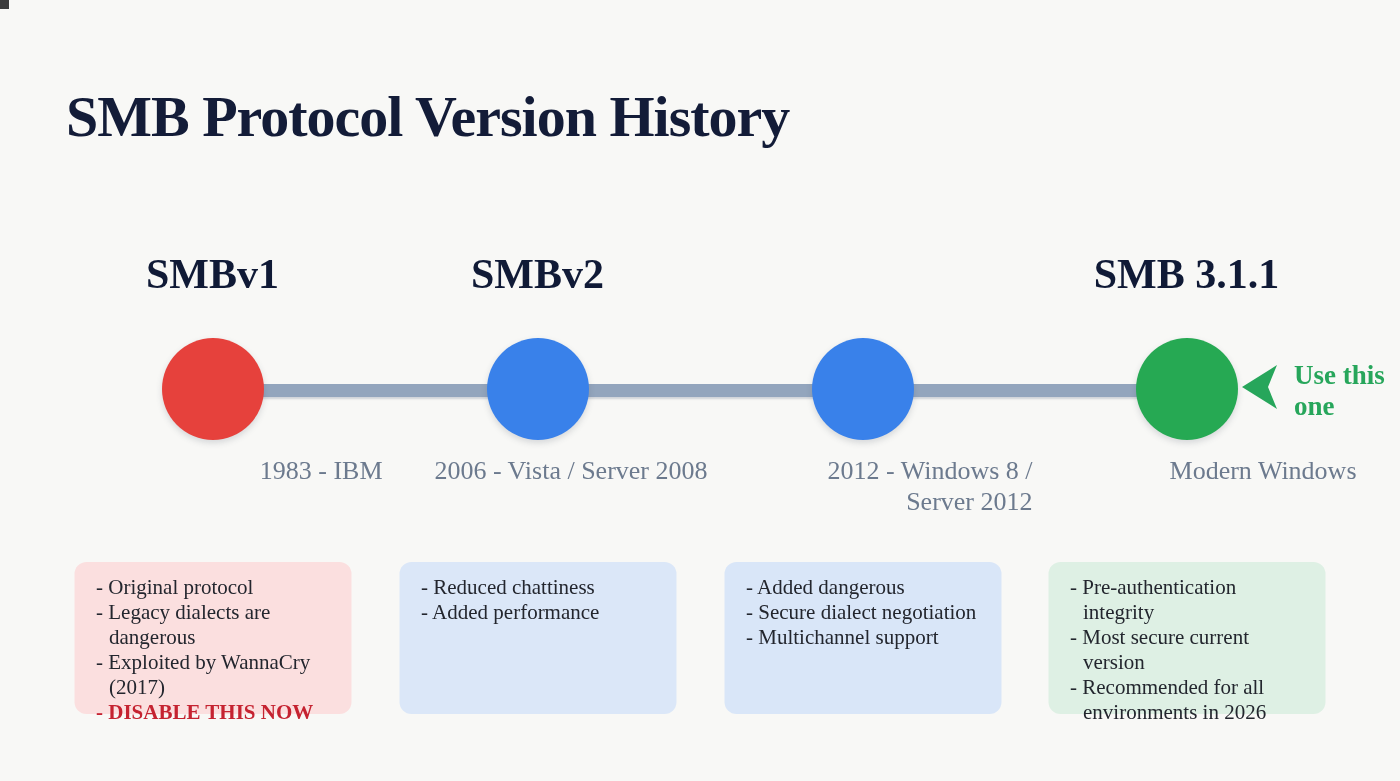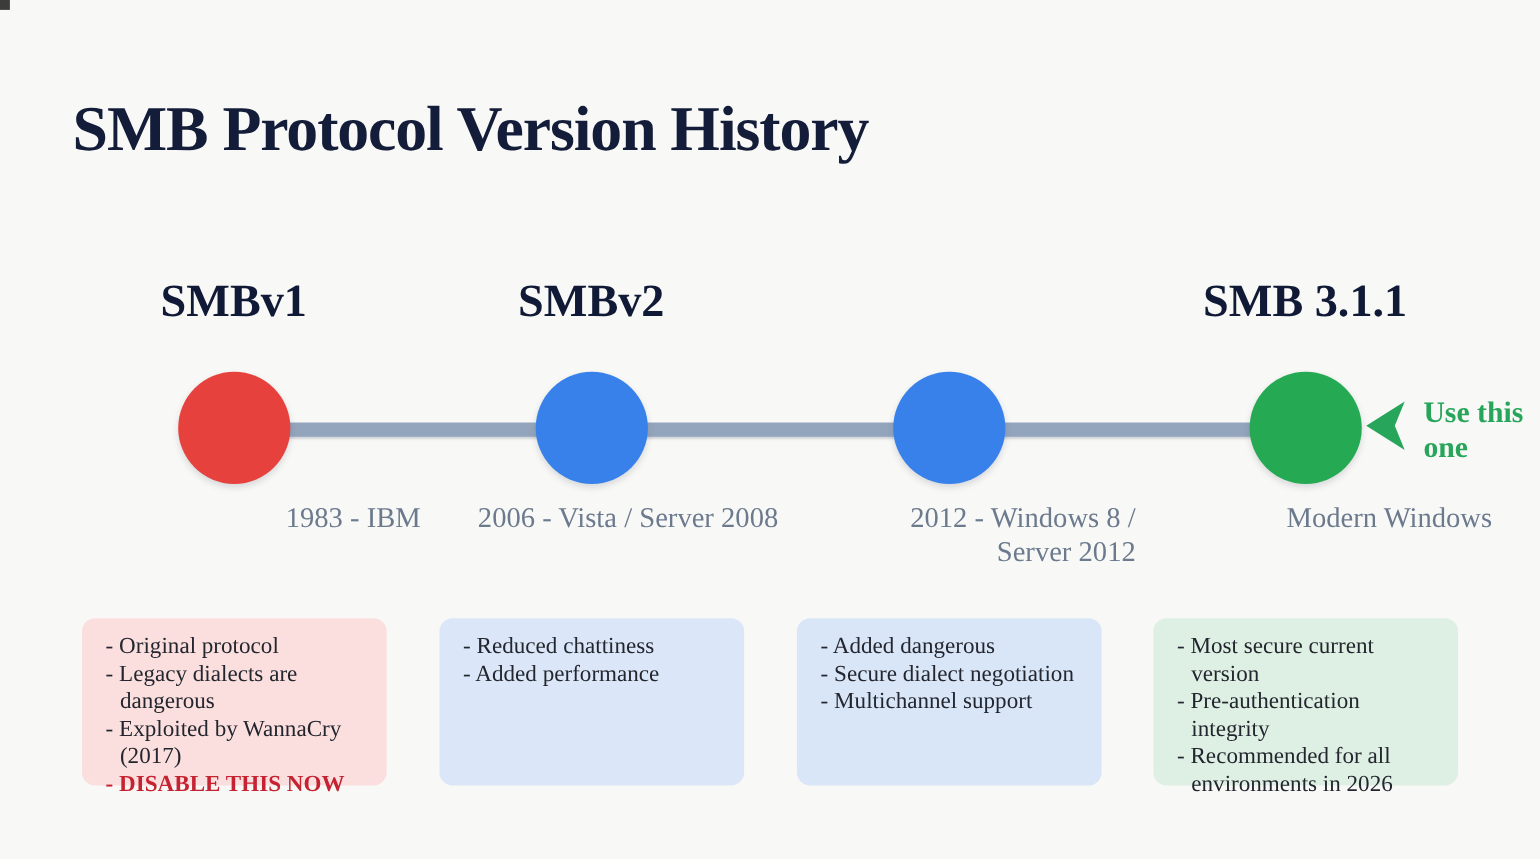--- a/index.html
+++ b/index.html
@@ -103,22 +103,22 @@
         <div class="note">- Secure dialect negotiation</div>
         <div class="note">- Multichannel support</div>
       </div>
   </div>
 
   <div class="column" style="left:1024px">
     <div class="version" style="color: rgb(16, 26, 54);">SMB 3.1.1</div>
     <div class="dot" style="background: rgb(38, 169, 83);"></div>
     <div class="date" style="color: rgb(108, 122, 142);">Modern Windows</div>
     <div class="box" style="background: rgb(222, 240, 228);">
+        <div class="note">- Pre-authentication integrity</div>
         <div class="note">- Most secure current version</div>
-        <div class="note">- Pre-authentication integrity</div>
         <div class="note">- Recommended for all environments in 2026</div>
       </div>
   </div>
 
   <div class="use-this" style="color: rgb(39, 166, 91);">
     <svg class="arrow" width="40" height="46" viewBox="0 0 40 46">
       <polygon points="36,1 1,23 36,45 27,23" fill="currentColor"></polygon>
     </svg>
     <div class="label">Use this one</div>
   </div>

